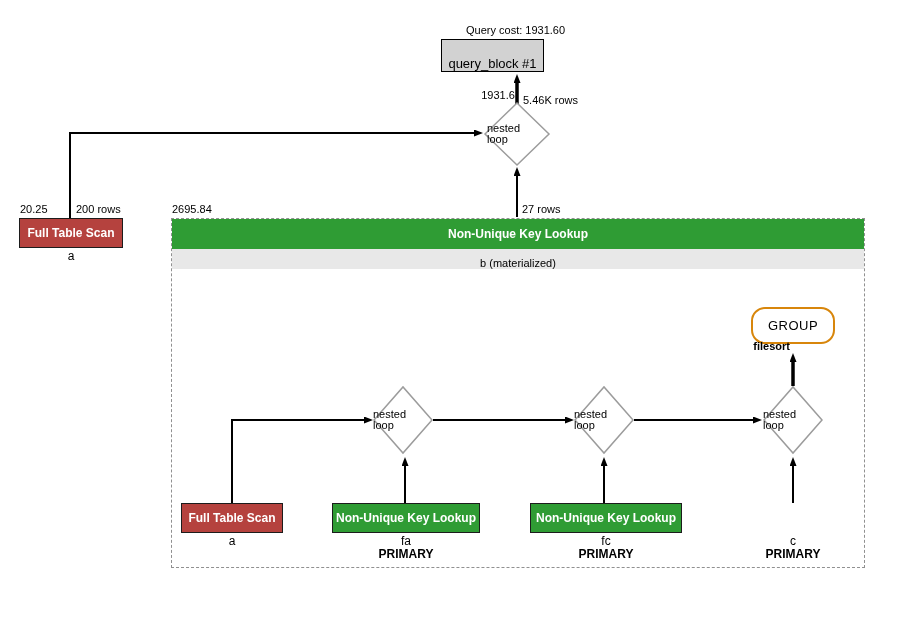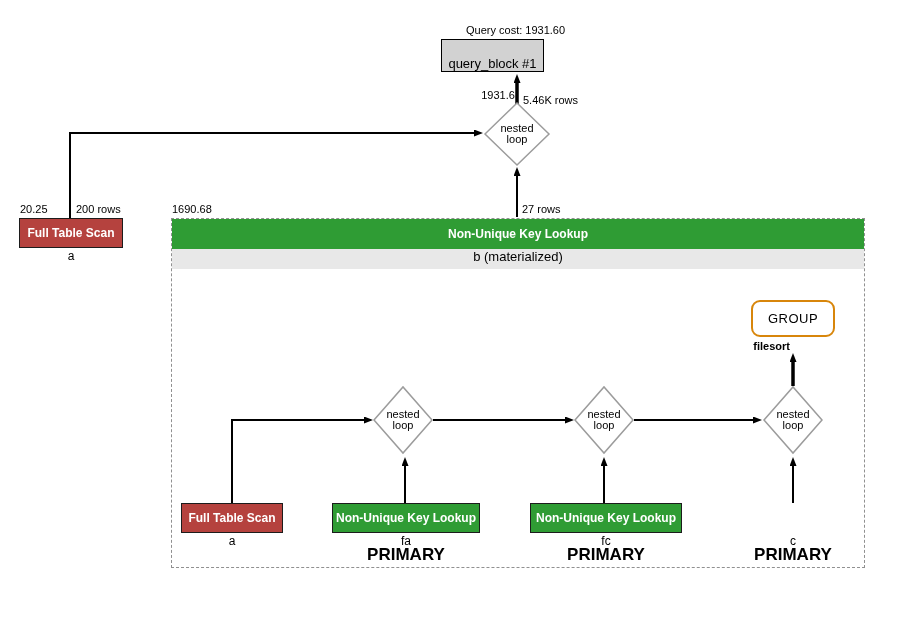--- a/index.html
+++ b/index.html
@@ -33,55 +33,55 @@
     position:absolute;left:171px;top:218px;width:694px;height:350px;
     border:1px dashed #909090;box-sizing:border-box;background:#fff;
   }
   .mat-header{
     position:absolute;left:0;top:0;right:0;height:30px;background:var(--lookup-green);
     display:flex;align-items:center;justify-content:center;color:#fff;
     font-size:12px;font-weight:bold;
   }
   .mat-sub{
     position:absolute;left:0;top:30px;right:0;height:20px;background:var(--materialized-gray);
-    display:flex;align-items:flex-start;justify-content:center;font-size:13px;
+    display:flex;align-items:flex-end;justify-content:center;font-size:11px;
   }
   .mat-key{
     position:absolute;left:0;top:52px;right:0;text-align:center;
     font-size:11px;font-weight:bold;
   }
   .group-box{
-    position:absolute;left:751px;top:300px;width:84px;height:37px;background:#fff;
-    border:2px solid var(--group-orange);border-radius:9px;box-sizing:border-box;
+    position:absolute;left:751px;top:307px;width:84px;height:37px;background:#fff;
+    border:2px solid var(--group-orange);border-radius:14px;box-sizing:border-box;
     display:flex;align-items:center;justify-content:center;font-size:13px;letter-spacing:.5px;
   }
   .tname{position:absolute;font-size:12px;text-align:center;line-height:13px;}
-  .tname b{font-size:17px;}
+  .tname b{font-size:12px;}
   .loop-text{
-    position:absolute;width:60px;text-align:center;font-size:11px;line-height:11px;
+    position:absolute;width:60px;font-size:11px;line-height:11px;
     white-space:pre-line;pointer-events:none;z-index:5;
   }
   svg.overlay{position:absolute;left:0;top:0;z-index:4;}
   .under{z-index:2;}
   .nodes{z-index:3;}
 </style>
 </head>
 <body>
 
 <div id="canvas">
 
   <div class="lbl under" style="left:466px;top:24px;">Query cost: 1931.60</div>
 
   <div class="lbl under right" style="left:480px;top:89px;width:36px;">1931.6</div>
   <div class="lbl under" style="left:523px;top:94px;">5.46K rows</div>
 
   <div class="lbl under" style="left:20px;top:203px;">20.25</div>
   <div class="lbl under" style="left:76px;top:203px;">200 rows</div>
 
-  <div class="lbl under" style="left:172px;top:203px;">1690.68</div>
+  <div class="lbl under" style="left:172px;top:203px;">2695.84</div>
   <div class="lbl under" style="left:522px;top:203px;">27 rows</div>
 
   <div class="lbl under" style="left:374px;top:373px;">617.73</div>
   <div class="lbl under" style="left:572px;top:373px;">2529.43</div>
   <div class="lbl under right" style="left:751px;top:373px;width:41px;">4441.13</div>
   <div class="lbl under" style="left:798px;top:378px;">5.46K rows</div>
 
   <div class="lbl under" style="left:440px;top:403px;">5.46K rows</div>
   <div class="lbl under" style="left:640px;top:403px;">5.46K rows</div>
 

